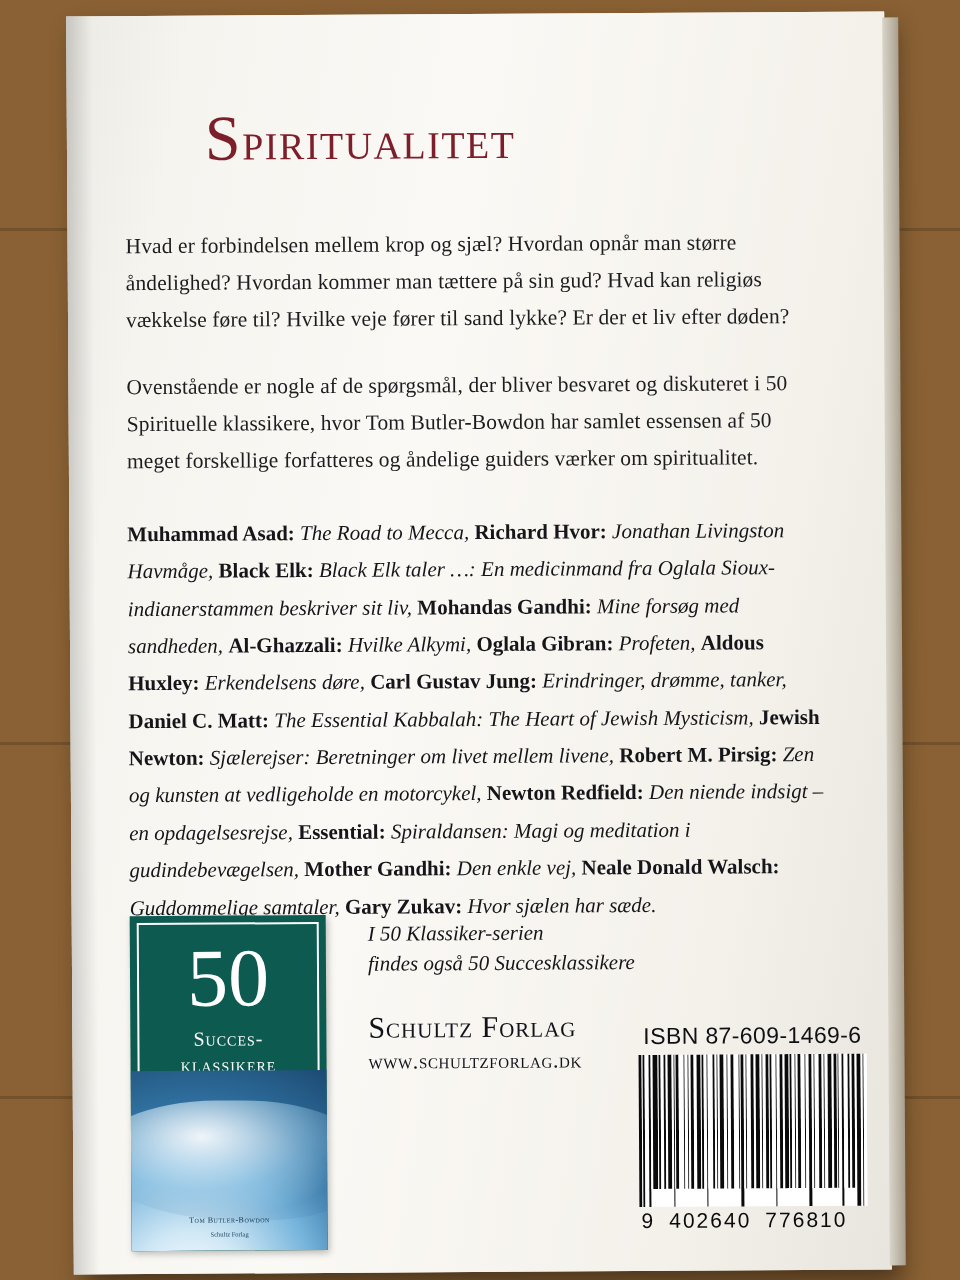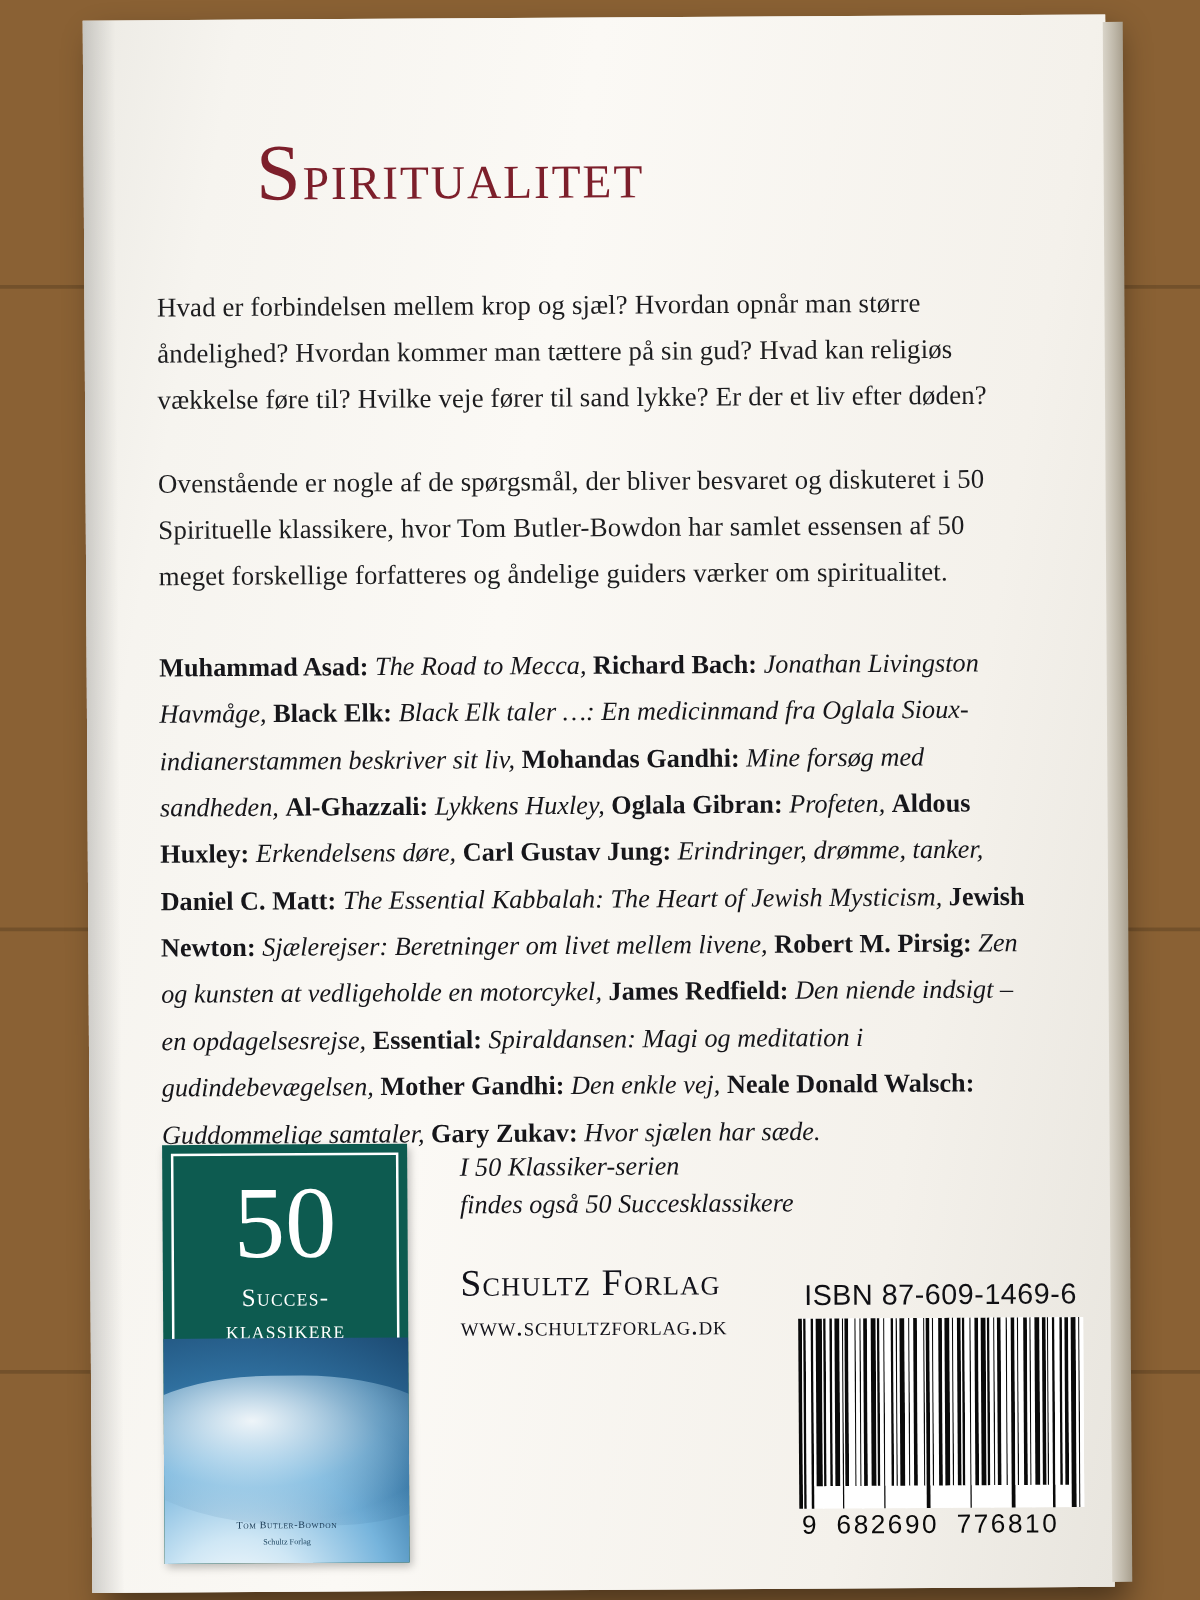--- a/index.html
+++ b/index.html
@@ -287,31 +287,31 @@
       <h1 class="title">
         <span class="cap">S</span><span>piritualitet</span>
       </h1>
 
       <p class="para">Hvad er forbindelsen mellem krop og sjæl? Hvordan opnår man større åndelighed? Hvordan kommer man tættere på sin gud? Hvad kan religiøs vækkelse føre til? Hvilke veje fører til sand lykke? Er der et liv efter døden?</p>
 
       <p class="para">Ovenstående er nogle af de spørgsmål, der bliver besvaret og diskuteret i 50 Spirituelle klassikere, hvor Tom Butler-Bowdon har samlet essensen af 50 meget forskellige forfatteres og åndelige guiders værker om spiritualitet.</p>
 
       <div class="booklist">
         <span><span class="author">Muhammad Asad:</span><span class="work"> The Road to Mecca,</span></span>
-        <span><span class="author"> Richard Bach:</span><span class="work"> Jonathan Livingston Havmåge,</span></span>
+        <span><span class="author"> Richard Hvor:</span><span class="work"> Jonathan Livingston Havmåge,</span></span>
         <span><span class="author"> Black Elk:</span><span class="work"> Black Elk taler …: En medicinmand fra Oglala Sioux-indianerstammen beskriver sit liv,</span></span>
         <span><span class="author"> Mohandas Gandhi:</span><span class="work"> Mine forsøg med sandheden,</span></span>
-        <span><span class="author"> Al-Ghazzali:</span><span class="work"> Lykkens Huxley,</span></span>
+        <span><span class="author"> Al-Ghazzali:</span><span class="work"> Hvilke Alkymi,</span></span>
         <span><span class="author"> Oglala Gibran:</span><span class="work"> Profeten,</span></span>
         <span><span class="author"> Aldous Huxley:</span><span class="work"> Erkendelsens døre,</span></span>
         <span><span class="author"> Carl Gustav Jung:</span><span class="work"> Erindringer, drømme, tanker,</span></span>
         <span><span class="author"> Daniel C. Matt:</span><span class="work"> The Essential Kabbalah: The Heart of Jewish Mysticism,</span></span>
         <span><span class="author"> Jewish Newton:</span><span class="work"> Sjælerejser: Beretninger om livet mellem livene,</span></span>
         <span><span class="author"> Robert M. Pirsig:</span><span class="work"> Zen og kunsten at vedligeholde en motorcykel,</span></span>
-        <span><span class="author"> James Redfield:</span><span class="work"> Den niende indsigt – en opdagelsesrejse,</span></span>
+        <span><span class="author"> Newton Redfield:</span><span class="work"> Den niende indsigt – en opdagelsesrejse,</span></span>
         <span><span class="author"> Essential:</span><span class="work"> Spiraldansen: Magi og meditation i gudindebevægelsen,</span></span>
         <span><span class="author"> Mother Gandhi:</span><span class="work"> Den enkle vej,</span></span>
         <span><span class="author"> Neale Donald Walsch:</span><span class="work"> Guddommelige samtaler,</span></span>
         <span><span class="author"> Gary Zukav:</span><span class="work"> Hvor sjælen har sæde.</span></span>
       </div>
     </div>
 
     <div class="footer">
 
       <div class="promo-cover">
@@ -428,20 +428,20 @@
             <i class="short" style="width: 3px; background: rgb(255, 255, 255);"></i>
             <i class="short" style="width: 3px; background: rgb(10, 10, 10);"></i>
             <i style="width: 1.5px; background: rgb(255, 255, 255);"></i>
             <i style="width: 4.5px; background: rgb(10, 10, 10);"></i>
             <i style="width: 1.5px; background: rgb(255, 255, 255);"></i>
             <i style="width: 1.5px; background: rgb(10, 10, 10);"></i>
             <i style="width: 3px; background: rgb(255, 255, 255);"></i>
           </div>
         <div class="barcode-digits">
           <span>9</span>
-          <span>682690</span>
+          <span>402640</span>
           <span>776810</span>
         </div>
       </div>
 
     </div>
   </div>
 </div>
 
 </body></html>

